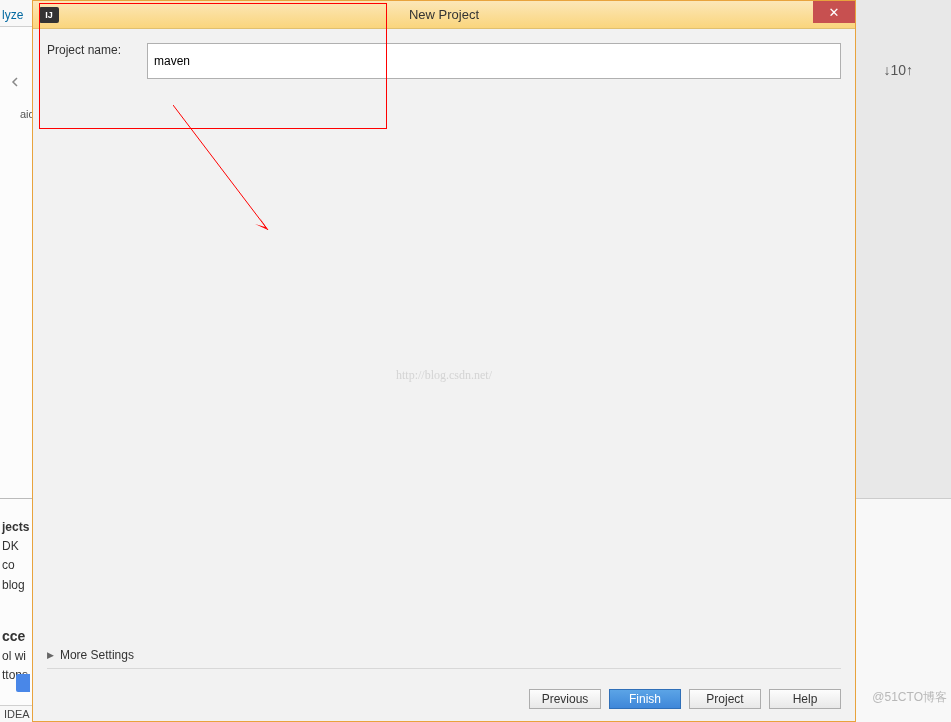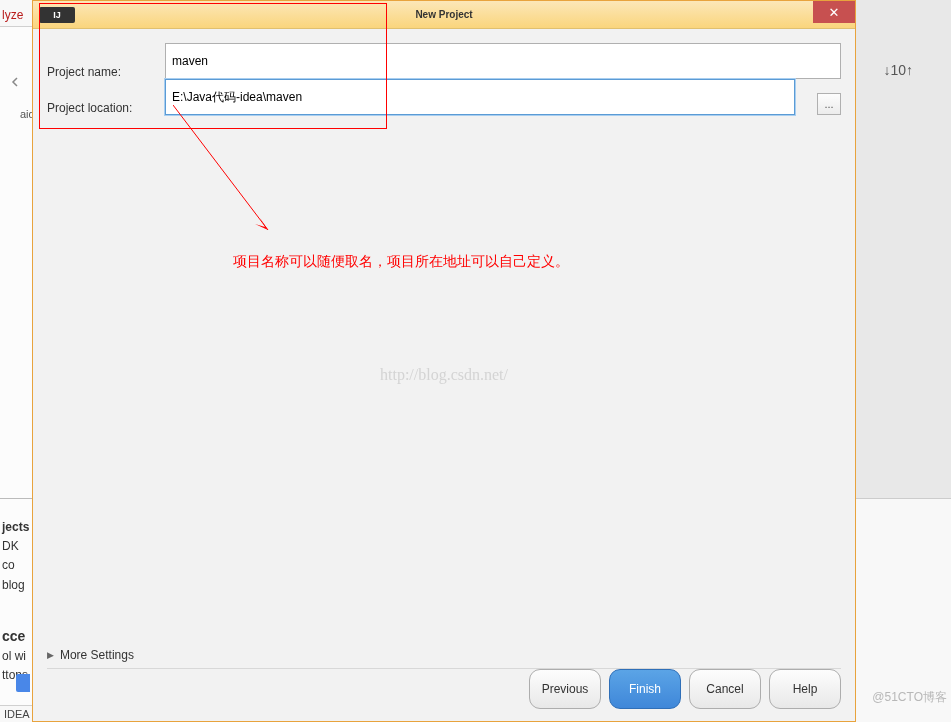--- a/index.html
+++ b/index.html
@@ -20,21 +20,21 @@
       top: 0;
       width: 32px;
       height: 722px;
       background: #f8f8f8;
     }
     .bg-menu-item {
       position: absolute;
       left: 2px;
       top: 8px;
       font-size: 12px;
-      color: #b91c1c;
+      color: #0369a1;
     }
     .bg-toolbar {
       position: absolute;
       left: 0;
       top: 26px;
       width: 32px;
       height: 680px;
       background: #fcfcfc;
       border-top: 1px solid #d0d0d0;
       border-bottom: 1px solid #d0d0d0;
@@ -140,39 +140,38 @@
     
     .titlebar {
       height: 28px;
       background: linear-gradient(#fce7b8, #fad57d);
       display: flex;
       align-items: center;
       position: relative;
       border-bottom: 1px solid #e0c070;
     }
     .titlebar-icon {
-      width: 36px;
+      width: 20px;
       height: 16px;
       margin-left: 6px;
       background: #333;
       color: #fff;
       font-size: 9px;
       font-weight: bold;
       display: flex;
       align-items: center;
       justify-content: center;
       border-radius: 2px;
     }
     .titlebar-title {
       position: absolute;
       left: 50%;
       transform: translateX(-50%);
-      font-size: 10px;
-      color: #333;
-      font-weight: bold;
+      font-size: 13px;
+      color: #333;
     }
     .titlebar-close {
       position: absolute;
       right: 0;
       top: 0;
       width: 42px;
       height: 22px;
       background: #c75050;
       color: #fff;
       display: flex;
@@ -184,23 +183,23 @@
     
     .content {
       flex: 1;
       padding: 14px;
       position: relative;
       background: #f2f2f2;
     }
     
     .form-row {
       display: flex;
-      align-items: flex-end;
-      margin-bottom: 0;
-      gap: 22px;
+      align-items: flex-start;
+      margin-bottom: 10px;
+      gap: 4px;
     }
     .form-label {
       width: 96px;
       font-size: 12px;
       color: #333;
     }
     .form-input {
       flex: 1;
       height: 36px;
       border: 1px solid #b0b0b0;
@@ -251,21 +250,21 @@
       font-family: "Microsoft YaHei", sans-serif;
       pointer-events: none;
     }
     
     .watermark-center {
       position: absolute;
       left: 50%;
       top: 50%;
       transform: translate(-50%, -50%);
       color: #d4d4d4;
-      font-size: 16px;
+      font-size: 12px;
       font-family: "Times New Roman", serif;
       pointer-events: none;
     }
     
     .more-settings {
       position: absolute;
       left: 14px;
       bottom: 52px;
       display: flex;
       align-items: center;
@@ -284,27 +283,27 @@
     
     .button-bar {
       position: absolute;
       right: 14px;
       bottom: 12px;
       display: flex;
       gap: 8px;
     }
     .btn {
       min-width: 72px;
-      height: 40px;
+      height: 20px;
       border: 1px solid #adadad;
       background: linear-gradient(#fdfdfd, #e8e8e8);
       font-size: 12px;
       font-family: inherit;
       cursor: pointer;
-      border-radius: 11px;
+      border-radius: 0;
       color: #333;
     }
     .btn.primary {
       background: linear-gradient(#5ba4e6, #3f87d9);
       border-color: #2f6fb8;
       color: #fff;
       font-weight: 500;
     }
   </style>
 </head>
@@ -348,41 +347,35 @@
 
   <div class="content">
 
     <div class="red-rect"></div>
 
     <div class="form-row">
       <label class="form-label">Project name:</label>
       <input class="form-input" type="text" value="maven" style="">
     </div>
 
-    <div class="form-row">
-      <label class="form-label">Project location:</label>
-      <input class="form-input focused" type="text" value="E:\Java代码-idea\maven" style="">
-      <button class="browse-btn">...</button>
-    </div>
 
     <svg class="red-arrow" width="120" height="150">
       <line x1="0" y1="0" x2="95" y2="125" stroke="#f00" stroke-width="1"></line>
       <polygon points="95,125 87,113 92,122 82,119" fill="#f00"></polygon>
     </svg>
 
-    <div class="red-text">项目名称可以随便取名，项目所在地址可以自己定义。</div>
 
     <div class="watermark-center">http://blog.csdn.net/</div>
 
     <div class="more-settings">
       <span class="expand-icon">▶</span>
       <span>More Settings</span>
     </div>
 
     <div class="button-bar">
       <button class="btn">Previous</button>
       <button class="btn primary">Finish</button>
-      <button class="btn">Cancel</button>
+      <button class="btn">Project</button>
       <button class="btn">Help</button>
     </div>
 
   </div>
 </div>
 
 </body></html>

